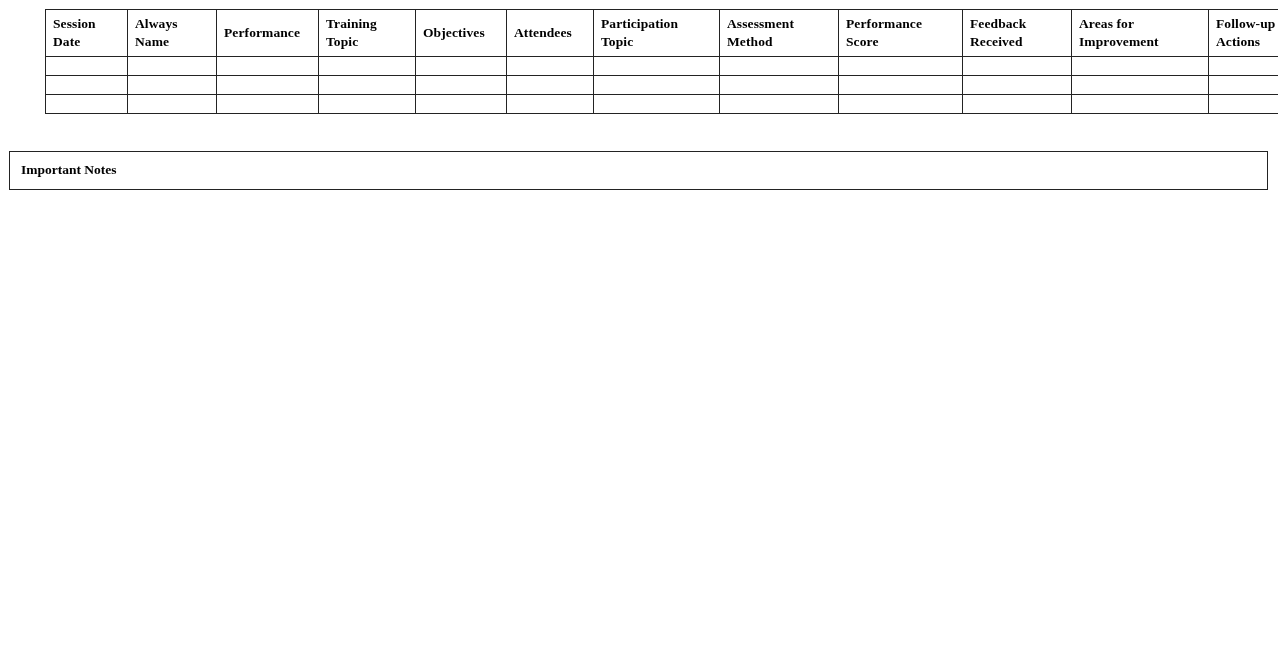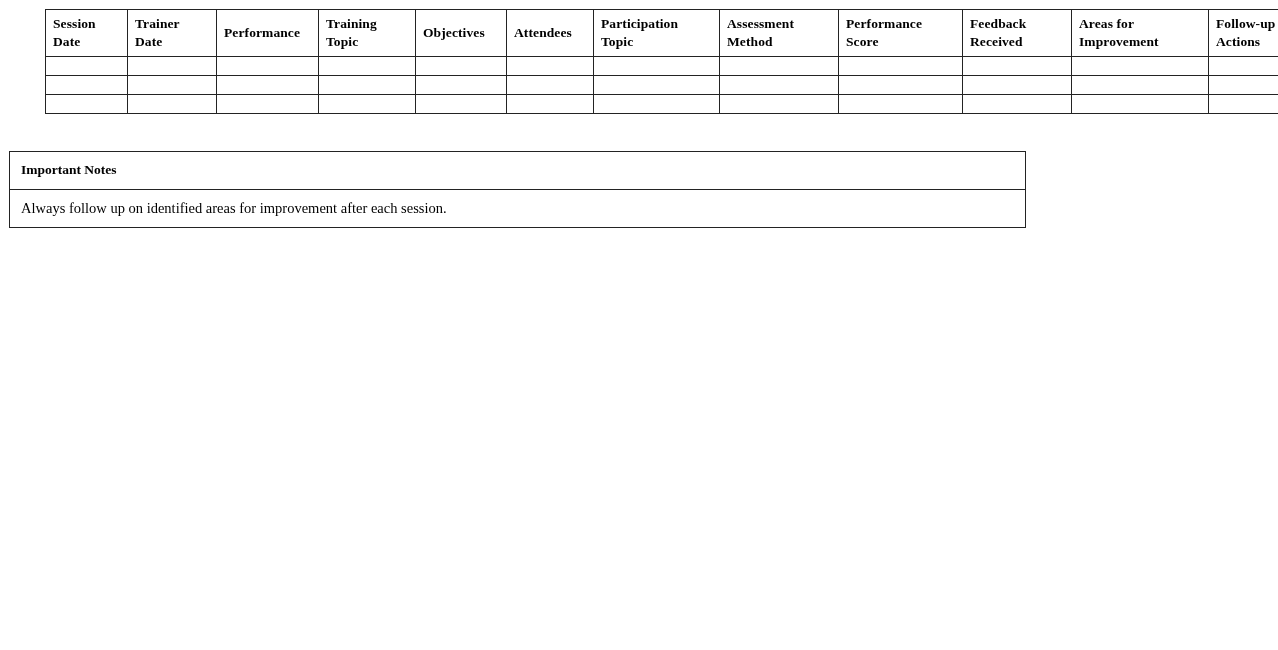--- a/index.html
+++ b/index.html
@@ -67,21 +67,21 @@
   .notes-table-wrap {
     position: absolute;
     left: 9px;
     top: 151px;
     width: 1259px;
   }
 
   table.notes-table {
     border-collapse: collapse;
     table-layout: fixed;
-    width: 1017px;
+    width: 1259px;
     background: #ffffff;
   }
 
   table.notes-table td {
     border: 1px solid #232323;
     background: #ffffff;
     height: 38px;
     box-sizing: border-box;
     padding: 0 10px 0 11px;
     vertical-align: middle;
@@ -112,21 +112,21 @@
         <col style="width:126px">
         <col style="width:119px">
         <col style="width:124px">
         <col style="width:109px">
         <col style="width:137px">
         <col style="width:96px">
       </colgroup>
       <thead>
         <tr>
           <th>Session Date</th>
-          <th>Trainer Date</th>
+          <th>Always Name</th>
           <th>Performance</th>
           <th>Training Topic</th>
           <th>Objectives</th>
           <th>Attendees</th>
           <th>Participation Topic</th>
           <th>Assessment Method</th>
           <th>Performance Score</th>
           <th>Feedback Received</th>
           <th>Areas for Improvement</th>
           <th>Follow-up Actions</th>
@@ -178,20 +178,17 @@
       </tbody>
     </table>
   </div>
 
   <div class="notes-table-wrap">
     <table class="notes-table">
       <tbody>
         <tr>
           <td class="notes-heading">Important Notes</td>
         </tr>
-        <tr>
-          <td>Always follow up on identified areas for improvement after each session.</td>
-        </tr>
       </tbody>
     </table>
   </div>
 
 </div>
 
 </body></html>

